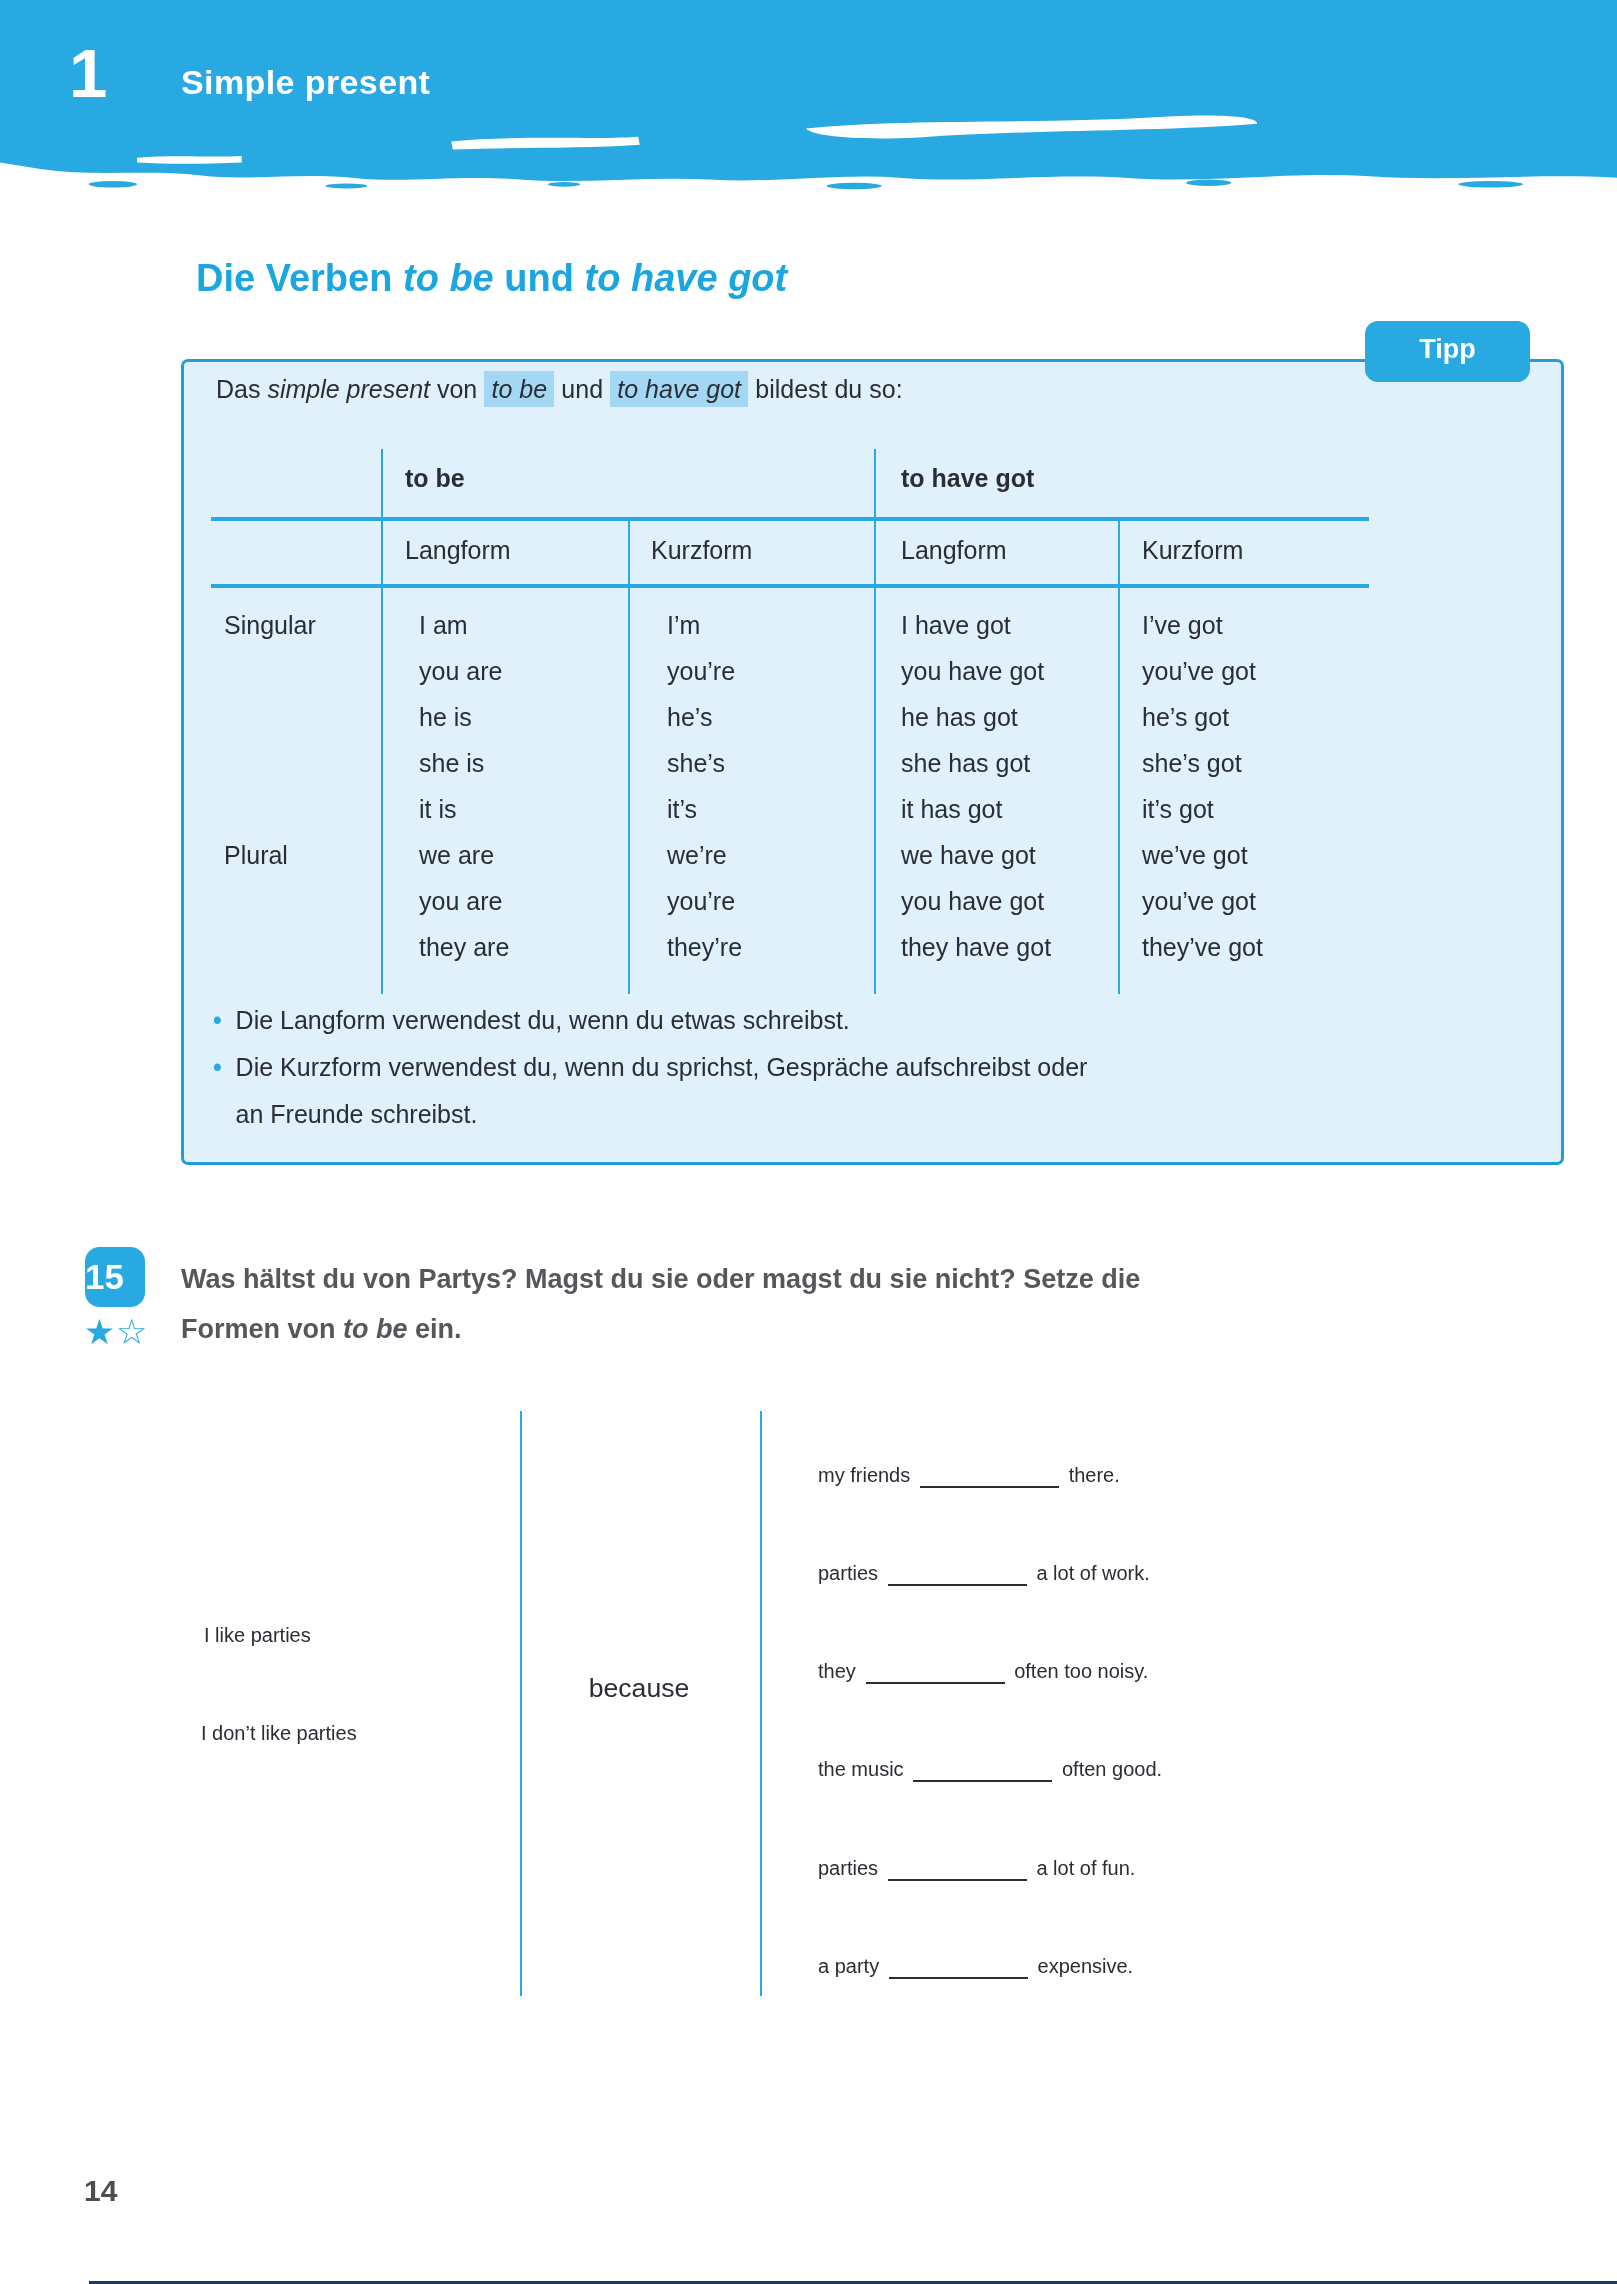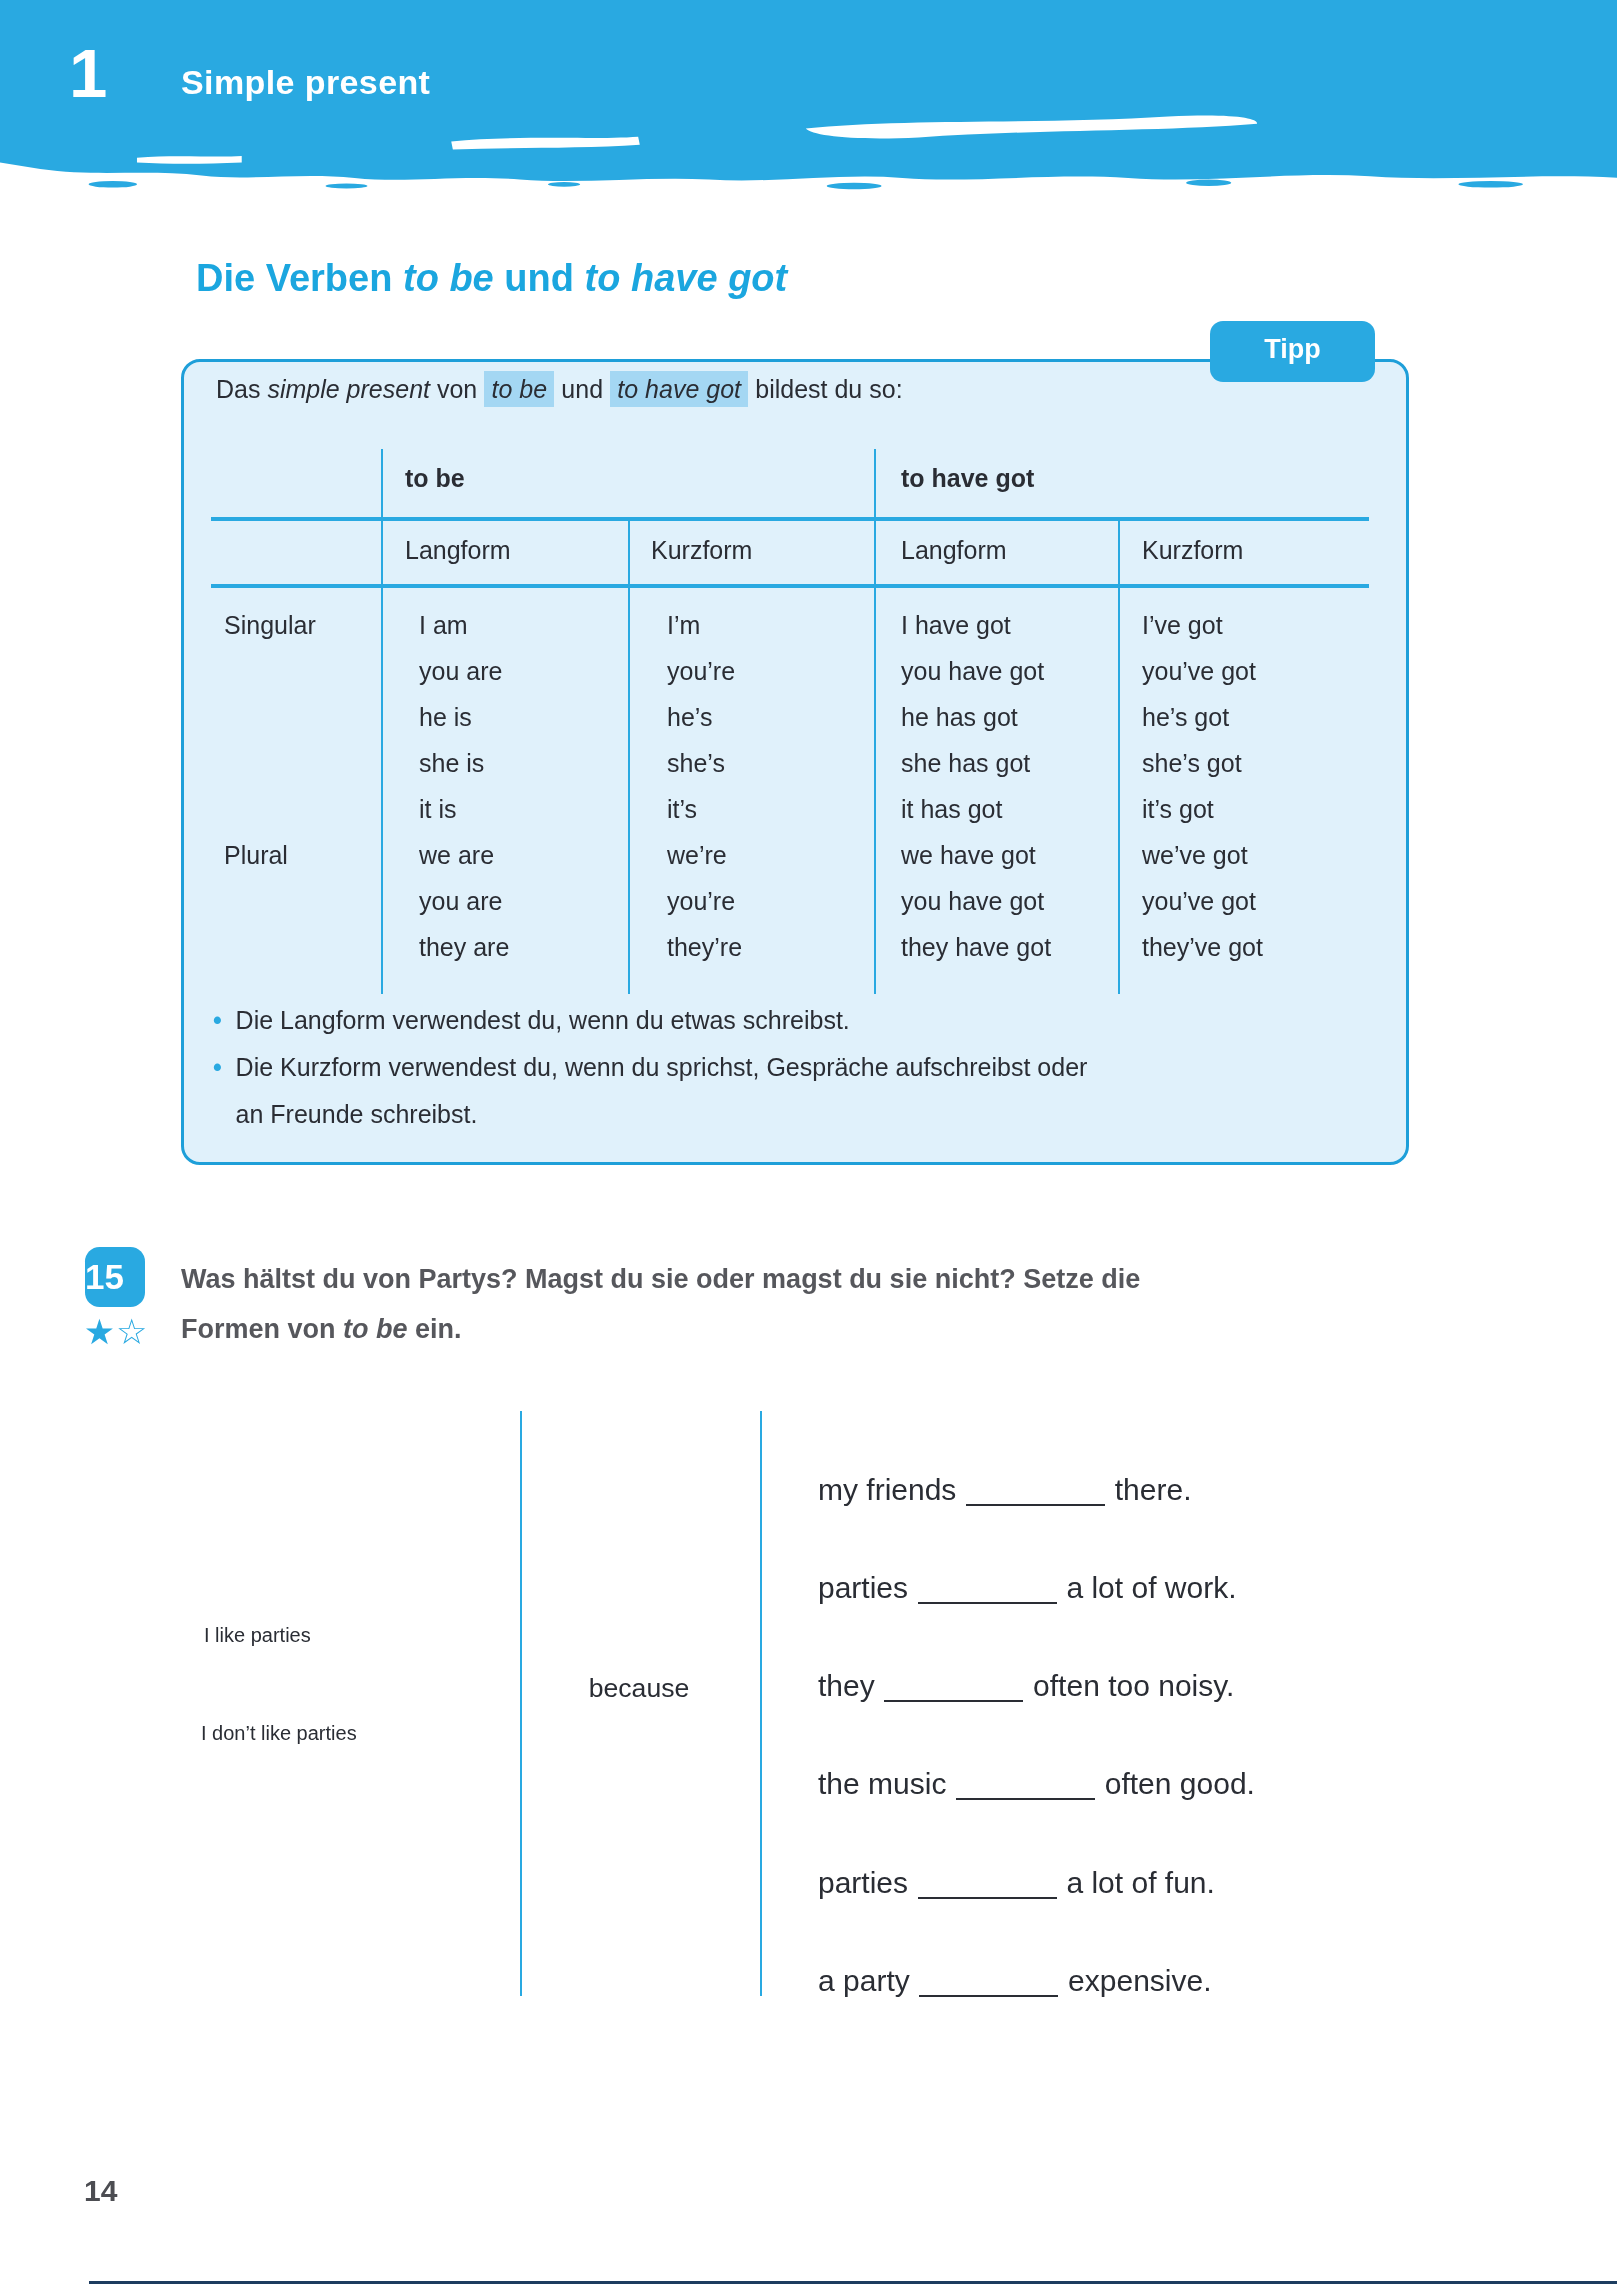--- a/index.html
+++ b/index.html
@@ -9,22 +9,22 @@
   }
   
   .band{position:absolute;left:0;top:0;width:1618px;height:189px;background:#29A9E1;}
   .unit-number{position:absolute;left:69px;top:39px;font-size:69px;font-weight:bold;color:#ffffff;line-height:1;}
   .chapter-title{position:absolute;left:181px;top:63px;font-size:34px;font-weight:bold;color:#ffffff;letter-spacing:0.4px;}
   .brush{position:absolute;left:0;bottom:-0.8px;width:100%;height:97px;display:block;}
   
   .section-title{position:absolute;left:181px;top:242px;margin:15px;font-size:38px;font-weight:bold;color:#1BA6DF;}
   .section-title em{font-style:italic;}
   
-  .tip-box{position:absolute;left:181px;top:359px;width:1228px;height:806px;background:#E0F1FB;
-    border:3.2px solid #1E9FD9;border-radius:19px;box-sizing:border-box;}
+  .tip-box{position:absolute;left:181px;top:359px;width:1383px;height:806px;background:#E0F1FB;
+    border:3.2px solid #1E9FD9;border-radius:7px;box-sizing:border-box;}
   .tip-tab{position:absolute;top:-41px;right:31px;width:165px;height:61px;background:#29A9E1;border-radius:13px;
     color:#fff;font-size:27px;font-weight:bold;text-align:center;line-height:56px;}
   .tip-intro{position:absolute;left:32px;top:13px;margin:0;font-size:25px;}
   .tip-intro em{font-style:italic;}
   .hl{background:#A4D7F3;font-style:italic;padding:4px 7.3px;}
   
   .tbl{position:absolute;left:27px;top:87px;width:1158px;height:548px;font-size:25px;}
   .tbl .hline{position:absolute;left:0;width:1158px;height:4px;background:#29A9E1;}
   .tbl .hline.h1{top:68px;} .tbl .hline.h2{top:135px;}
   .tbl .vline{position:absolute;width:1.6px;background:#29A9E1;}
@@ -54,21 +54,21 @@
   .instruction{position:absolute;left:181px;top:1254px;margin:0;width:1176px;
     font-size:27px;font-weight:bold;color:#56575C;line-height:50px;}
   .instruction em{font-style:italic;}
   
   .ex-vline{position:absolute;top:1411px;width:2.4px;height:585px;background:#29A9E1;}
   .ex-v1{left:520px;} .ex-v2{left:760px;}
   .prompt{position:absolute;font-size:20px;white-space:nowrap;}
   .prompt.p1{left:204px;top:1624px;}
   .prompt.p2{left:201px;top:1722px;}
   .connector{position:absolute;left:520px;top:1673px;width:238px;text-align:center;font-size:26.6px;}
-  .sentence{position:absolute;left:818px;font-size:30px;white-space:nowrap;margin-top:16px;}
+  .sentence{position:absolute;left:818px;font-size:20px;white-space:nowrap;}
   .blank{display:inline-block;width:139px;height:29px;border-bottom:2.4px solid #2A2D34;
     vertical-align:-6.4px;margin:0 9.7px;}
   
   .page-number{position:absolute;left:84px;top:2174px;font-size:30px;font-weight:bold;color:#4C4D52;}
   .footer-rule{position:absolute;left:89px;right:0;bottom:0;height:3.2px;background:#1C3C5F;}
 </style>
 </head>
 <body>
 
 <div class="page">

